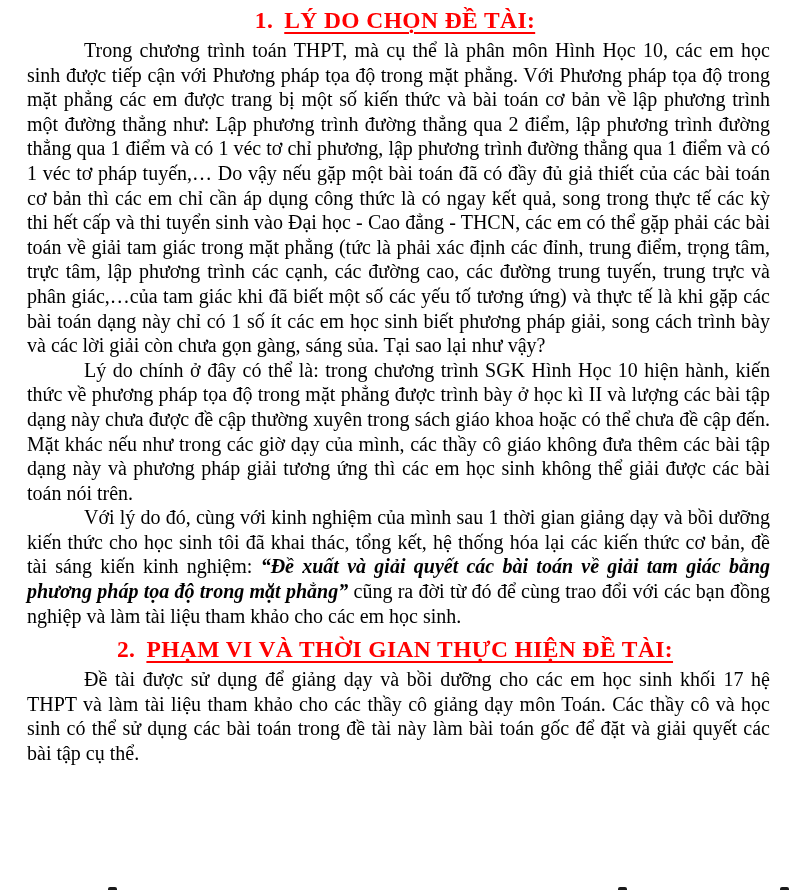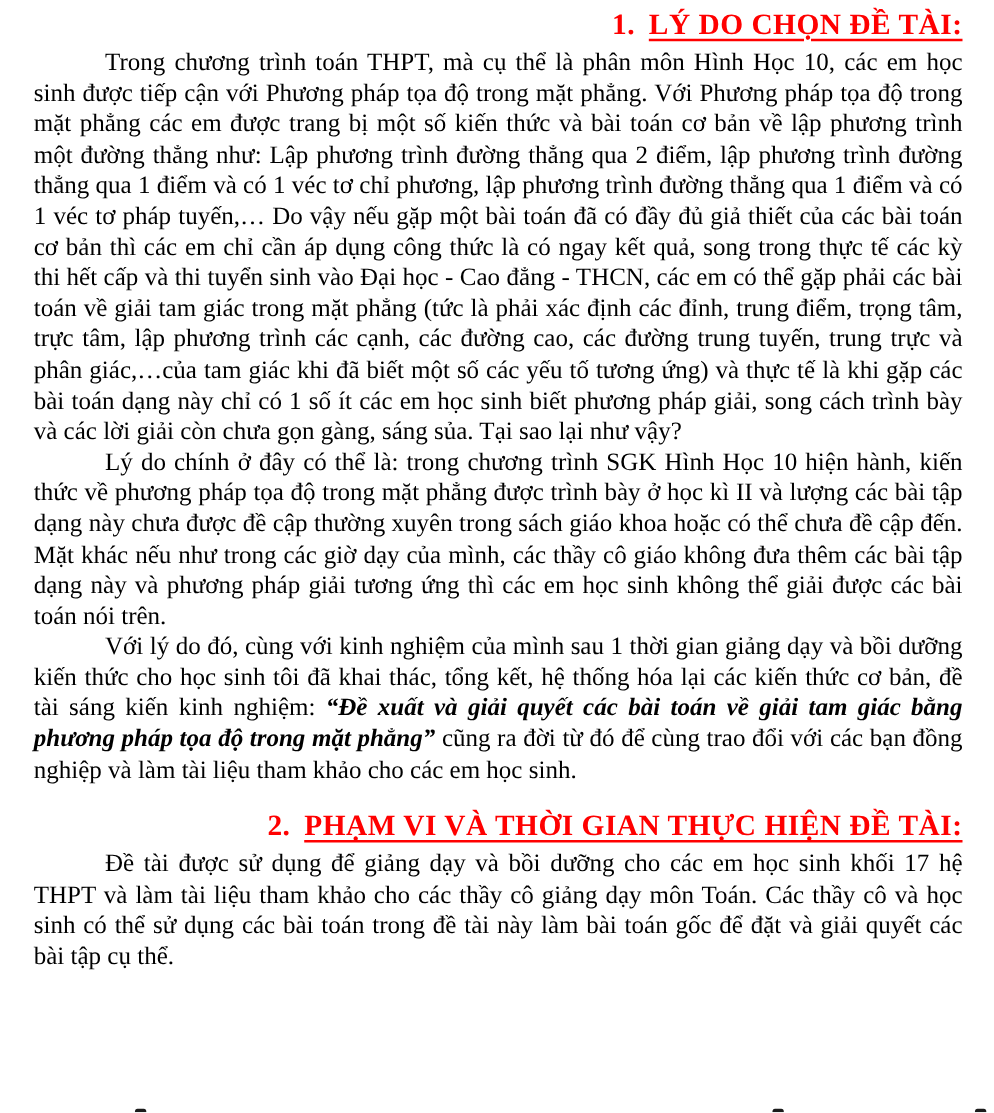--- a/index.html
+++ b/index.html
@@ -22,34 +22,34 @@
     text-align: justify;
     text-justify: inter-word;
   }
   .heading {
     color: var(--heading-color, #ff0000);
     font-weight: bold;
     font-size: 23.5px;
     line-height: 30px;
     letter-spacing: 0.4px;
     margin: 0 0 3px -7px;
-    text-align: right;
+    text-align: center;
     white-space: nowrap;
   }
   .heading .num {
     display: inline-block;
     margin-right: 11px;
   }
   .heading .title {
     text-decoration: underline;
     text-decoration-thickness: 2px;
     text-underline-offset: 4px;
   }
   .heading.second {
-    margin-top: 18px;
+    margin-top: 6px;
   }
   p.body-par {
     margin: 0;
     text-indent: 57px;
   }
   .emph {
     font-weight: bold;
     font-style: italic;
   }
   

